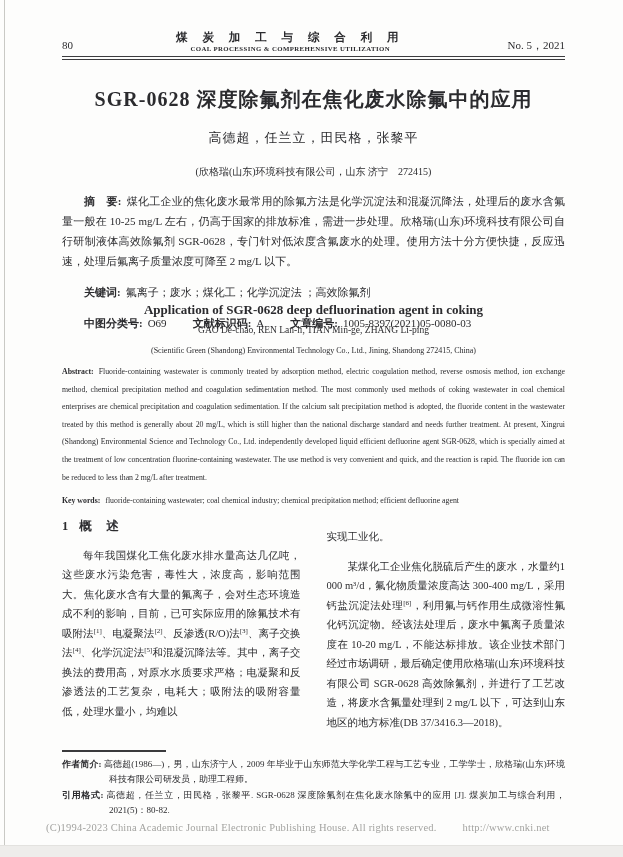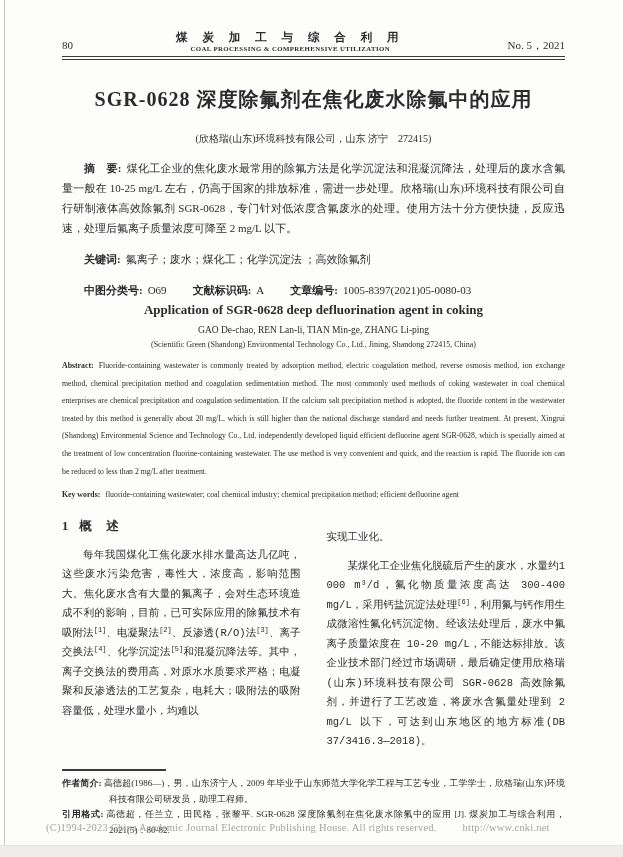--- a/index.html
+++ b/index.html
@@ -34,30 +34,30 @@
   .abstract-cn{margin-top:13px;text-indent:22px;}
   .kw-cn{text-indent:22px;}
   .meta{text-indent:22px;}
   .b{font-weight:bold;}
   .lbl{font-weight:bold;margin-right:5px;text-align:center;}
   .gap30{display:inline-block;width:26px;}
 
   
   .en-title{text-align:center;font-size:13px;font-weight:bold;line-height:19px;}
   .en-authors{margin-top:5px;text-align:center;font-size:9.5px;line-height:13px;}
-  .en-affil{margin-top:2px;text-align:center;font-size:8px;line-height:11px;}
+  .en-affil{margin-top:8px;text-align:center;font-size:8px;line-height:11px;}
   .en-abs{margin-top:7px;font-size:7.8px;line-height:17.6px;text-align:justify;}
   .en-kw{margin-top:3px;font-size:7.8px;line-height:13px;}
 
   
   .columns{display:flex;gap:26px;min-height:178px;}
   .col{width:245px;font-size:10.5px;line-height:19.5px;text-align:justify;}
   .sec-head{font-size:12.5px;font-weight:bold;line-height:17px;margin:2px 0 9px 0;letter-spacing:1px;}
   .sec-num{margin-right:10px;}
-  .para{text-indent:21px;font-family:Liberation Mono, monospace;}
+  .para{text-indent:21px;}
   .lead{text-indent:0;}
   sup{font-size:7px;line-height:0;vertical-align:super;}
 
   
   .fn-rule{width:104px;border-top:2px solid #3a3a3c;margin:7px 0 5px 0;}
   .fns{font-size:9px;line-height:15.5px;text-align:justify;}
   .fn-entry{padding-left:47px;text-indent:-47px;}
   .fn-gap{display:inline-block;width:22px;}
 
   
@@ -75,20 +75,21 @@
       <div class="hdr-page">80</div>
       <div class="hdr-center">
         <div class="hdr-cn">煤 炭 加 工 与 综 合 利 用</div>
         <div class="hdr-en">COAL PROCESSING &amp; COMPREHENSIVE UTILIZATION</div>
       </div>
       <div class="hdr-issue">No. 5，2021</div>
     </div>
     <div class="hdr-rule"></div>
 
     <div class="title">SGR-0628 深度除氟剂在焦化废水除氟中的应用</div>
+    <div class="authors">高德超，任兰立，田民格，张黎平</div>
     <div class="affil">(欣格瑞(山东)环境科技有限公司，山东 济宁　272415)</div>
 
     <p class="cnblock abstract-cn"><span class="lbl">摘　要:</span><span>煤化工企业的焦化废水最常用的除氟方法是化学沉淀法和混凝沉降法，处理后的废水含氟量一般在 10-25 mg/L 左右，仍高于国家的排放标准，需进一步处理。欣格瑞(山东)环境科技有限公司自行研制液体高效除氟剂 SGR-0628，专门针对低浓度含氟废水的处理。使用方法十分方便快捷，反应迅速，处理后氟离子质量浓度可降至 2 mg/L 以下。</span></p>
     <p class="cnblock kw-cn"><span class="lbl">关键词:</span><span>氟离子；废水；煤化工；化学沉淀法 ；高效除氟剂</span></p>
     <p class="cnblock meta"><span class="lbl">中图分类号:</span><span>O69</span><span class="gap30"></span><span class="lbl">文献标识码:</span><span>A</span><span class="gap30"></span><span class="lbl">文章编号:</span><span>1005-8397(2021)05-0080-03</span></p>
   </div>
 
   <div class="anchor anchor-en">
     <div class="en-title">
       <div>Application of SGR-0628 deep defluorination agent in coking</div>

